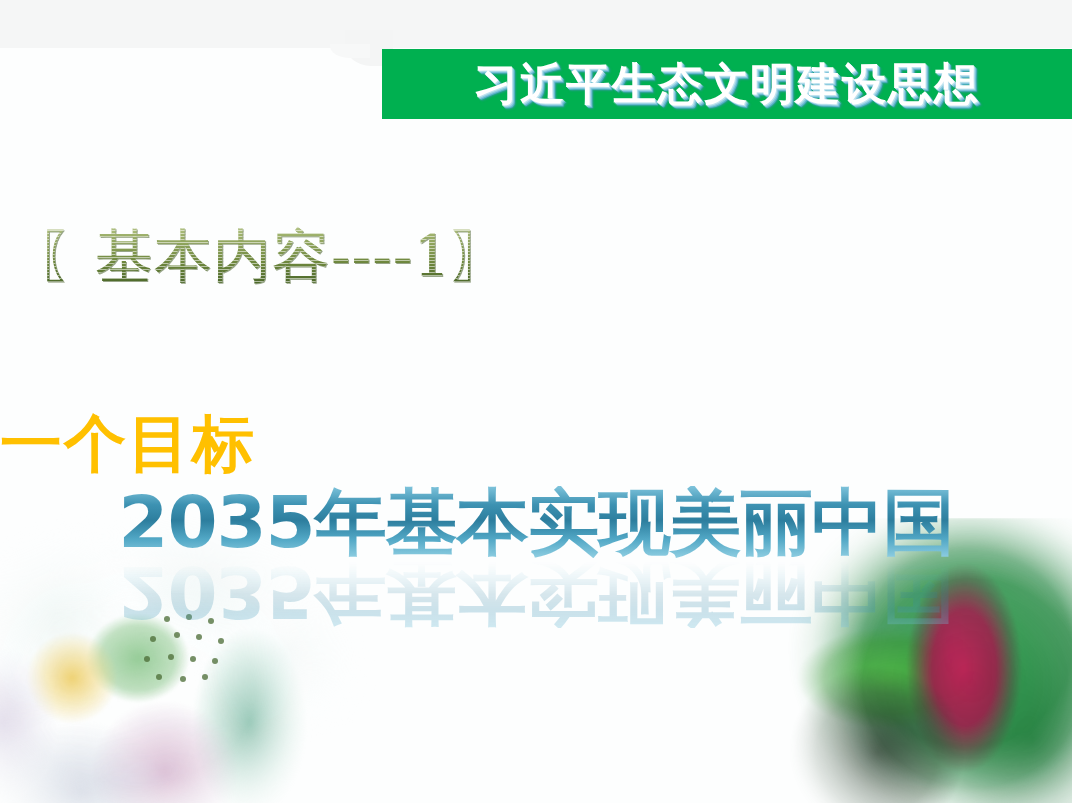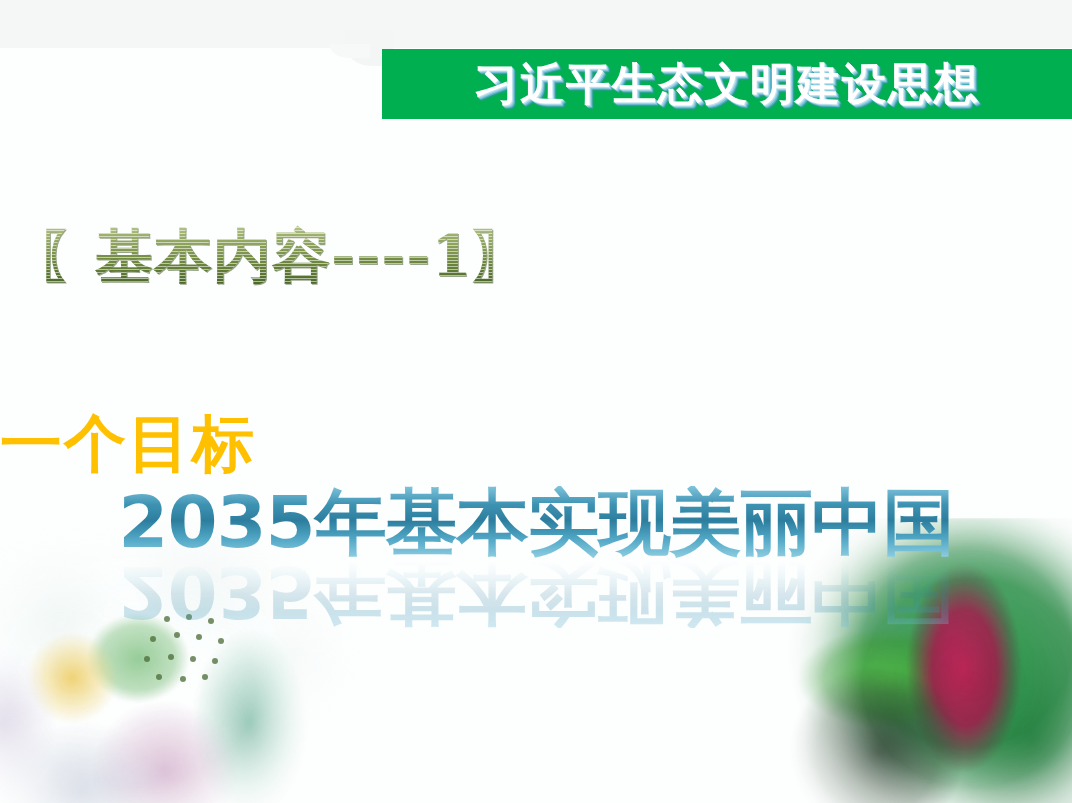--- a/index.html
+++ b/index.html
@@ -152,21 +152,21 @@
        4px 4px 2px rgba(60,140,175,0.55);
   }
 
   
 
   #section-heading {
     position: absolute;
     left: 36px;
     top: 218px;
     font-family: "DejaVu Serif", "Liberation Serif", serif;
-    font-weight: bold;
+    font-weight: normal;
     font-size: 58px;
     letter-spacing: 1px;
     white-space: nowrap;
     color: #5f7a3c;
     background-image:
       repeating-linear-gradient(to bottom,
         rgba(255,255,255,0.55) 0px,
         rgba(255,255,255,0.55) 1px,
         rgba(255,255,255,0.0) 1px,
         rgba(255,255,255,0.0) 3px),

